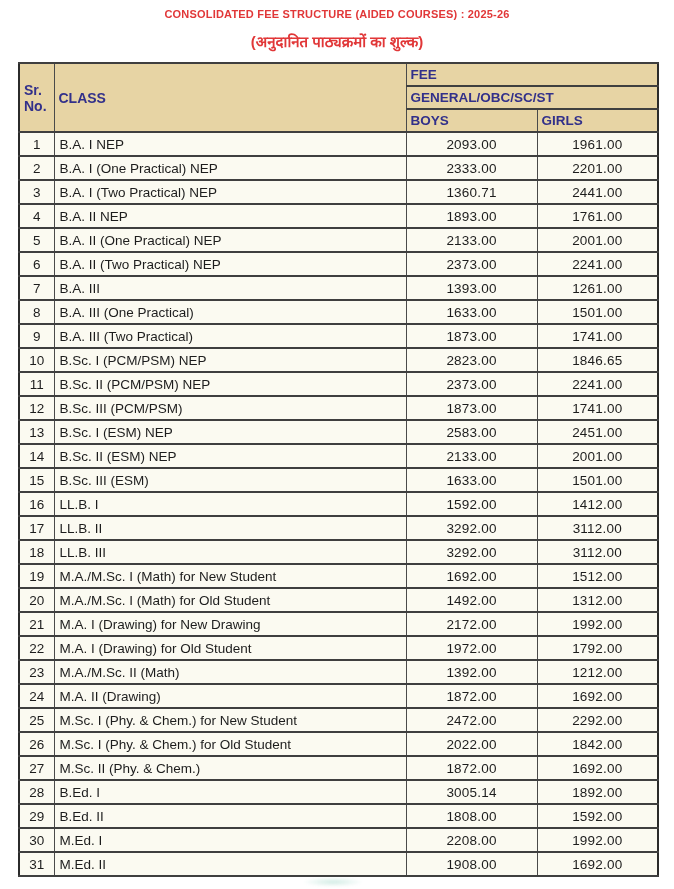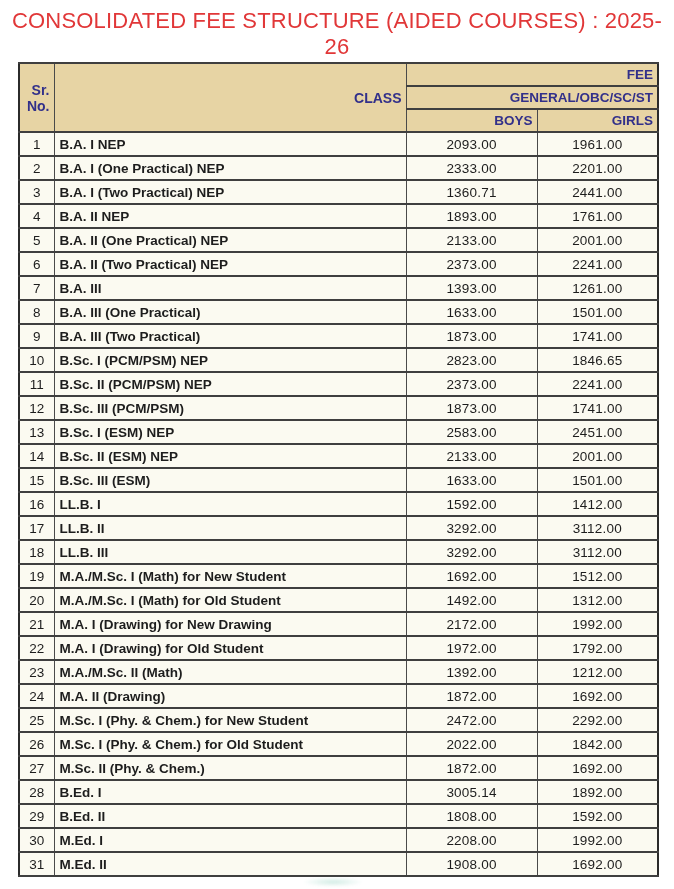--- a/index.html
+++ b/index.html
@@ -7,22 +7,22 @@
     width: 674px; height: 889px;
     background: #ffffff;
     font-family: "Liberation Sans", sans-serif;
     position: relative;
     overflow: hidden;
   }
   .doc-title {
     padding-top: 8px;
     text-align: center;
     color: #e13738;
-    font-size: 22px;
-    font-weight: normal;
+    font-size: 11px;
+    font-weight: bold;
     letter-spacing: 0.2px;
   }
   .doc-subtitle {
     margin-top: 11px;
     text-align: center;
     color: #e13738;
     font-size: 15px;
     font-weight: bold;
   }
   table.fee-table {
@@ -44,33 +44,33 @@
     border-bottom: 2px solid #3f3f3f;
     padding: 0 4px;
     overflow: hidden;
     white-space: nowrap;
   }
   .fee-table thead th {
     background: #e7d4a4;
     color: #32308a;
     font-weight: bold;
     font-size: 13.5px;
-    text-align: right;
+    text-align: left;
     height: 21px;
   }
   .fee-table thead th.hdr-srno,
   .fee-table thead th.hdr-class { font-size: 14px; }
   .fee-table tbody td {
     background: #fbfaf1;
     color: #1d1d1d;
     font-size: 13.5px;
     height: 22px;
   }
   td.sr   { text-align: center; }
-  td.cls  { text-align: left; padding-left: 5px; font-weight: bold; }
+  td.cls  { text-align: left; padding-left: 5px; }
   td.fee  { text-align: center; letter-spacing: 0.2px; }
   .smudge {
     position: absolute;
     left: 302px; top: 877px;
     width: 62px; height: 10px;
     border-radius: 50%;
     background: radial-gradient(ellipse at center, #9fd6c6 0%, rgba(159,214,198,0) 70%);
     opacity: 0.45;
     filter: blur(1px);
   }

